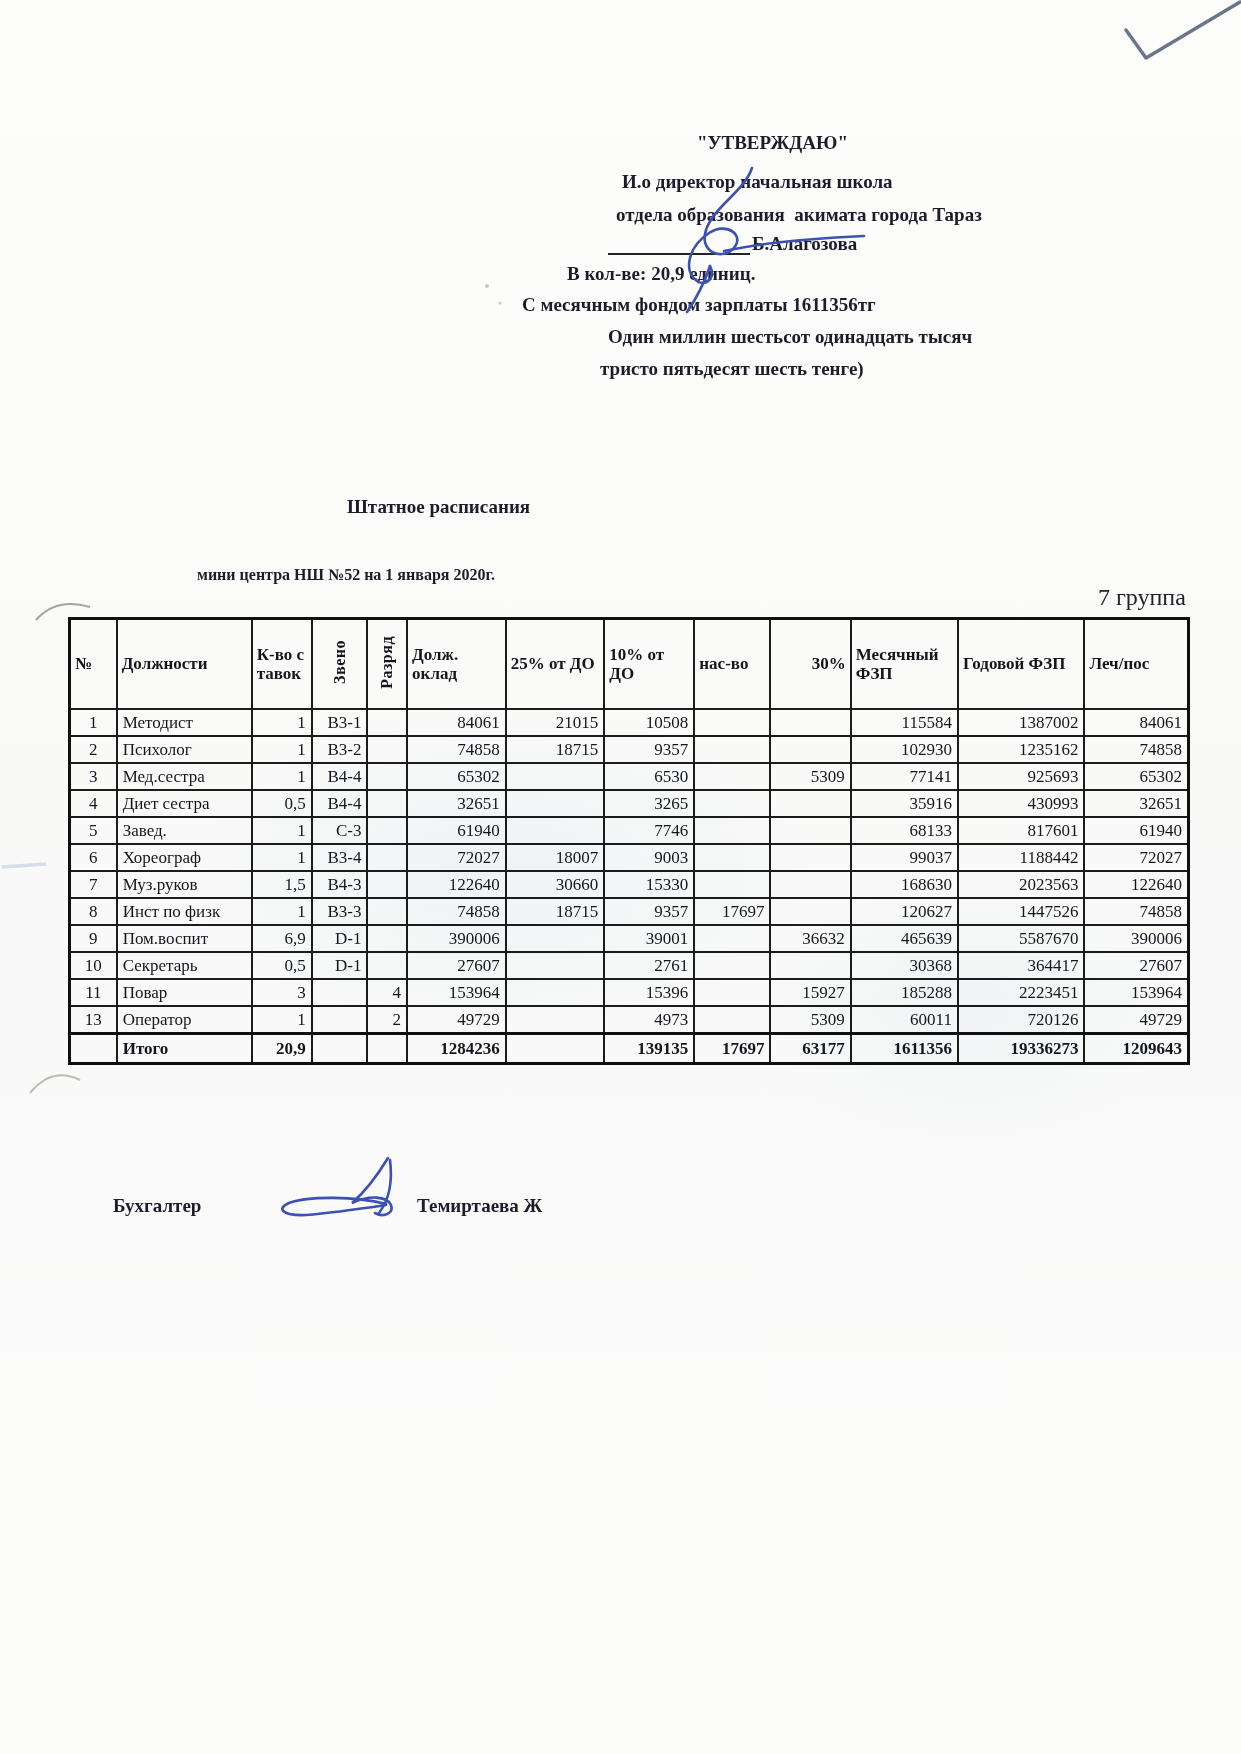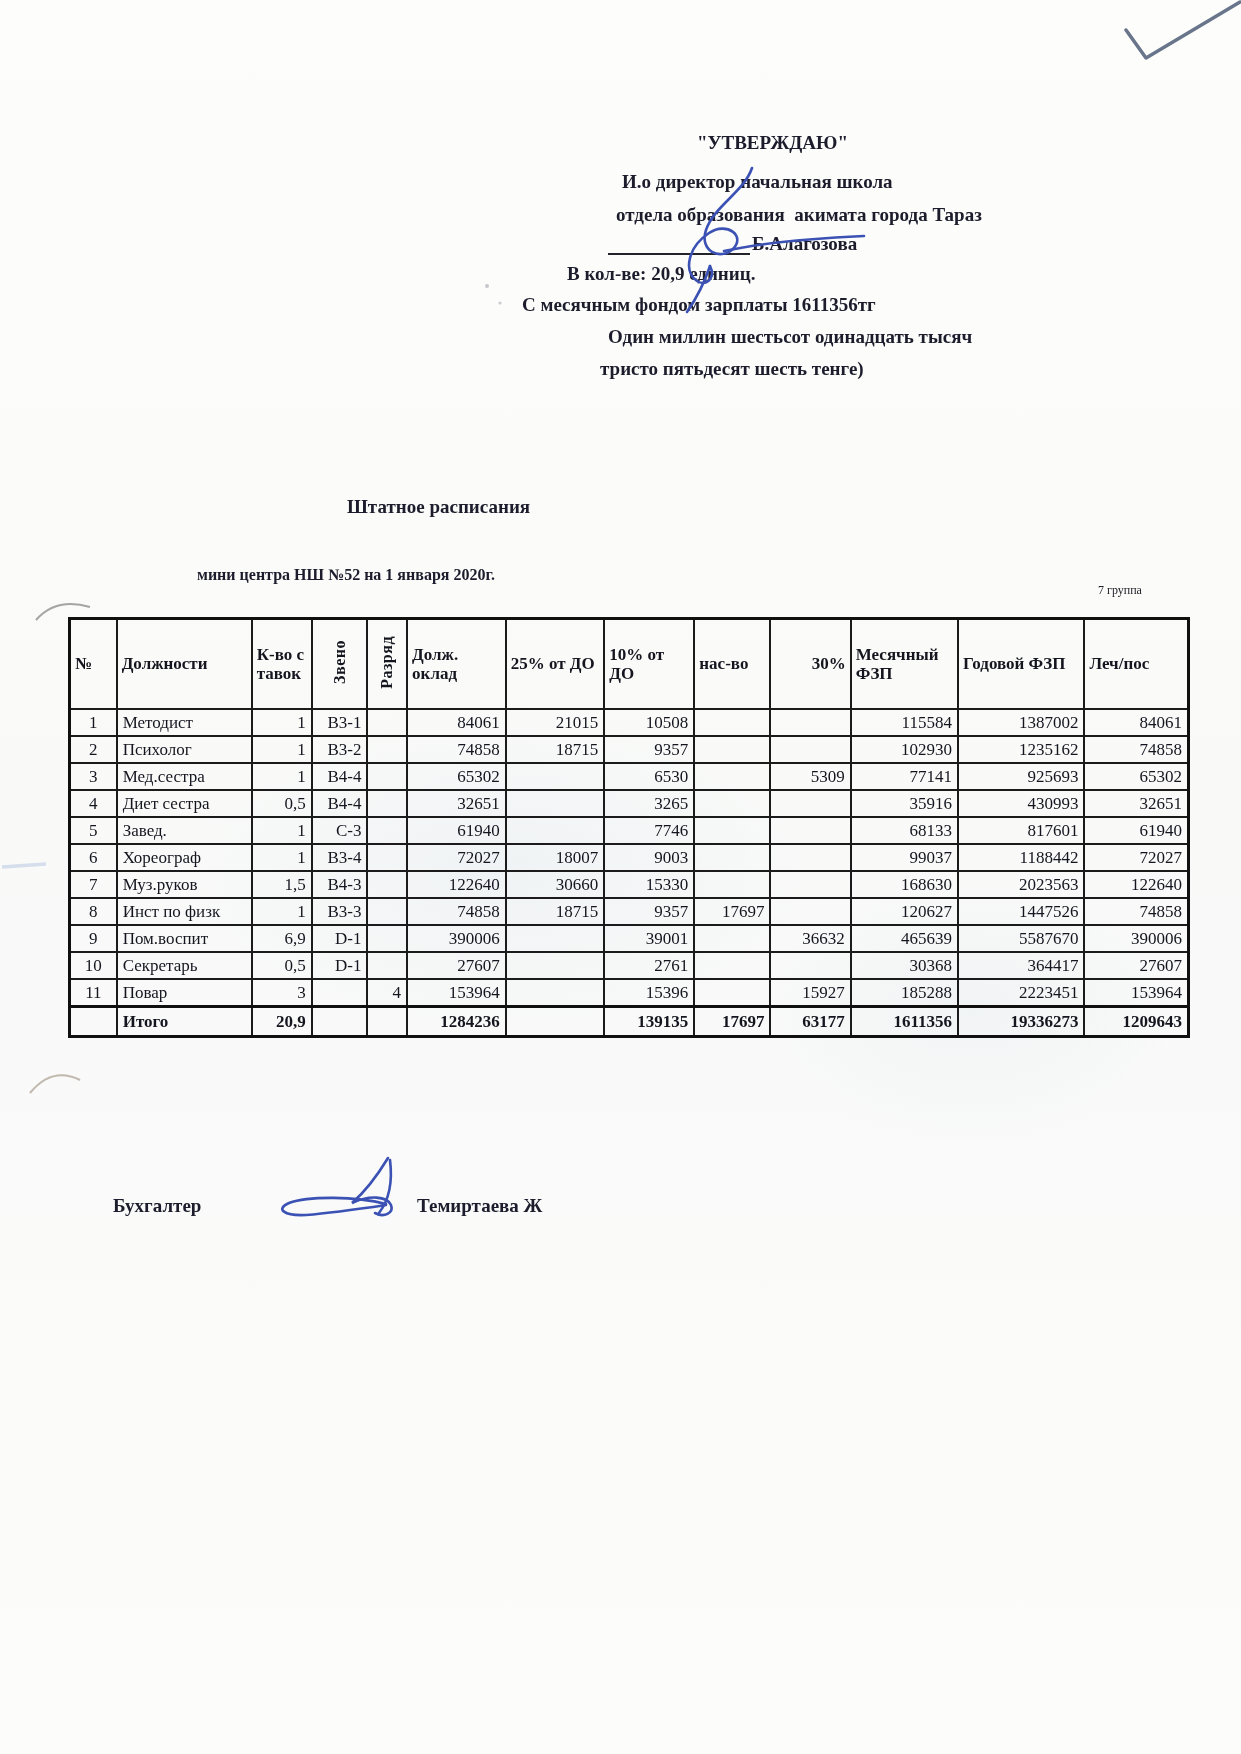--- a/index.html
+++ b/index.html
@@ -6,21 +6,21 @@
   .page{
     position:relative;
     width:1241px;height:1754px;
     margin:0 auto;
     background:linear-gradient(180deg,#fdfdfc 0%,#fbfbf9 30%,#f8f9f8 55%,#fcfcfb 100%);
     overflow:hidden;
     font-family:"Liberation Serif", serif;
   }
   .abs{position:absolute;white-space:pre;}
   .doc-bold{font-weight:bold;color:#1c1c2c;font-size:19px;line-height:1.1;}
-  .doc-reg{font-weight:normal;color:#22222c;font-size:12px;line-height:1.1;}
+  .doc-reg{font-weight:normal;color:#22222c;font-size:24px;line-height:1.1;}
   .subtitle{font-size:16px;}
   .sign-line{position:absolute;border-bottom:2px solid #23232b;}
   .tint{position:absolute;pointer-events:none;}
 
   table.staff{
     position:absolute;left:68px;top:617px;width:1122px;
     border-collapse:collapse;table-layout:fixed;
     color:#15151f;
   }
   table.staff,table.staff th,table.staff td{border:2px solid #1b1b1b;}
@@ -263,20 +263,35 @@
           <td class="c4">4</td>
           <td class="c5">153964</td>
           <td class="c6"></td>
           <td class="c7">15396</td>
           <td class="c8"></td>
           <td class="c9">15927</td>
           <td class="c10">185288</td>
           <td class="c11">2223451</td>
           <td class="c12">153964</td>
         </tr>
+        <tr>
+          <td class="c0">13</td>
+          <td class="c1">Оператор</td>
+          <td class="c2">1</td>
+          <td class="c3"></td>
+          <td class="c4">2</td>
+          <td class="c5">49729</td>
+          <td class="c6"></td>
+          <td class="c7">4973</td>
+          <td class="c8"></td>
+          <td class="c9">5309</td>
+          <td class="c10">60011</td>
+          <td class="c11">720126</td>
+          <td class="c12">49729</td>
+        </tr>
       </tbody>
     <tfoot>
       <tr>
           <td class="c0"></td>
           <td class="c1">Итого</td>
           <td class="c2">20,9</td>
           <td class="c3"></td>
           <td class="c4"></td>
           <td class="c5">1284236</td>
           <td class="c6"></td>

